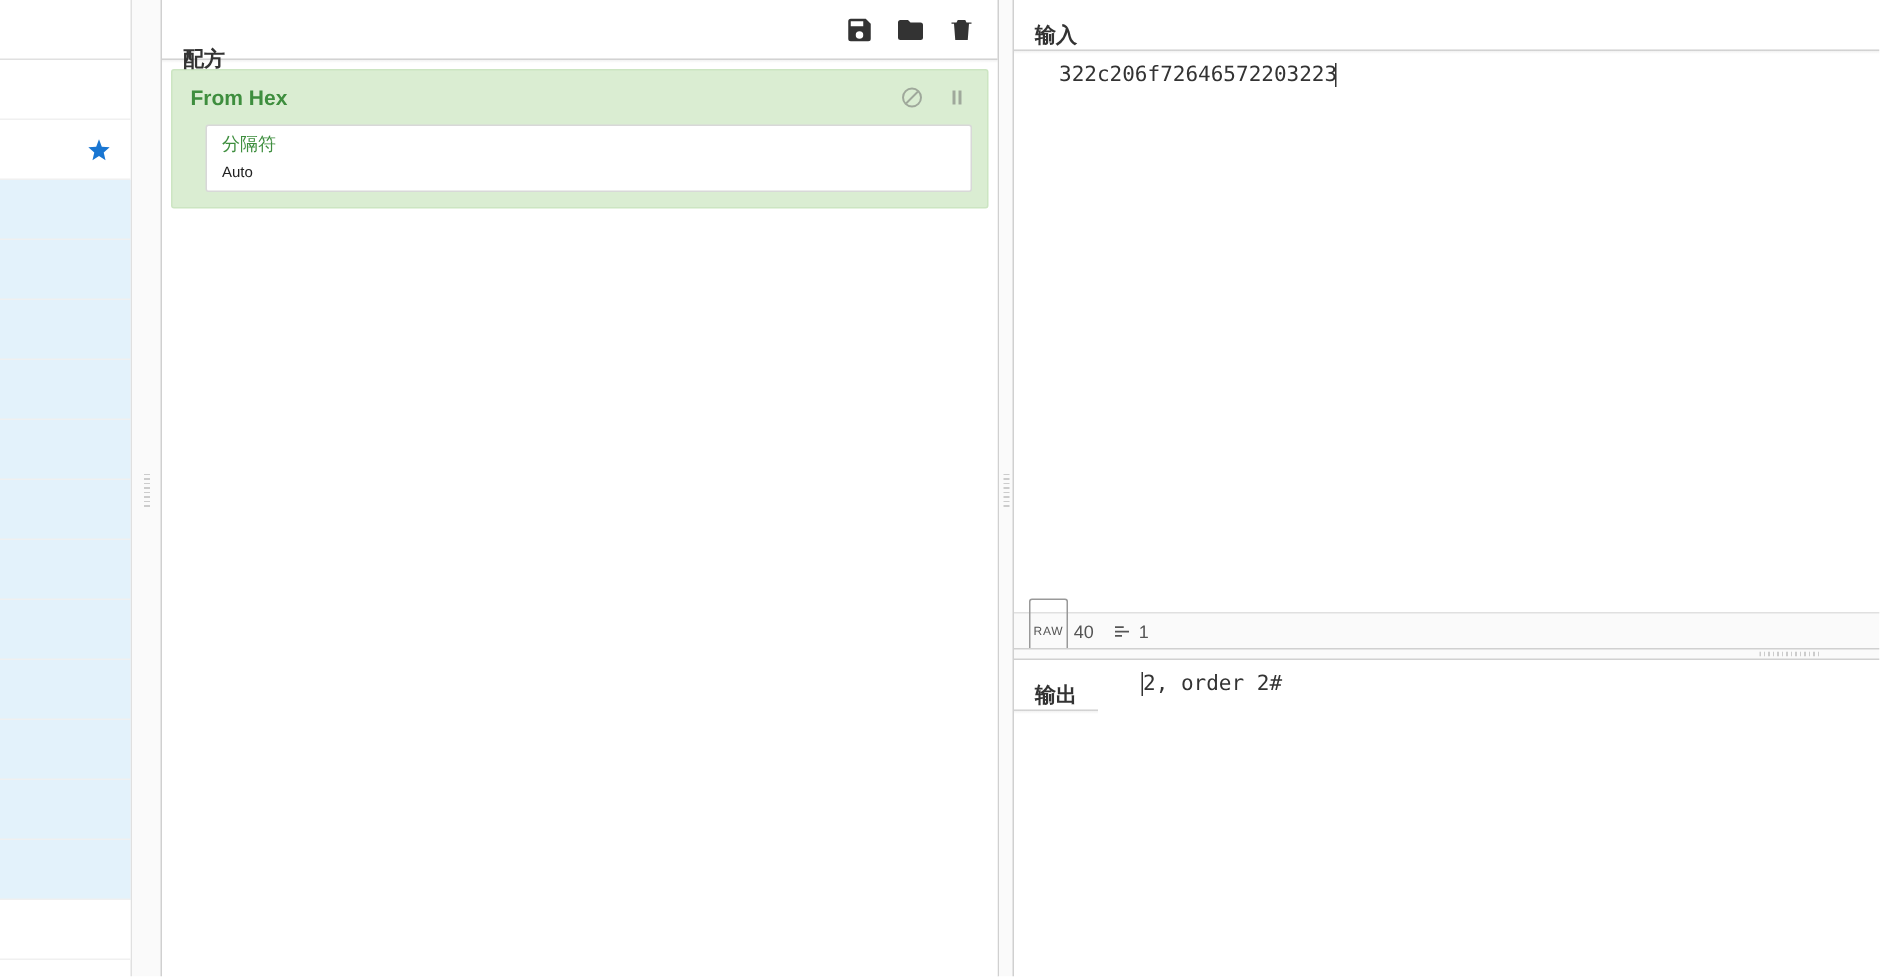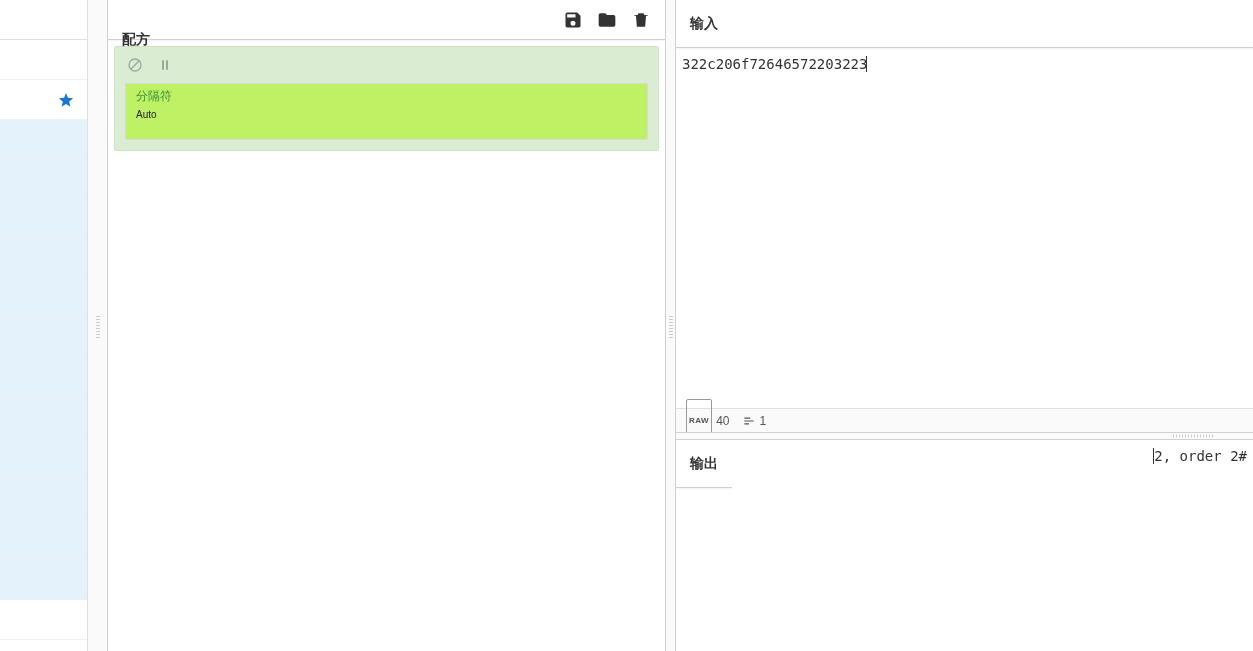--- a/index.html
+++ b/index.html
@@ -24,42 +24,42 @@
     .header-icons { display: flex; gap: 14px; }
     .header-icons svg { width: 20px; height: 20px; fill: #333; cursor: pointer; }
     .header-shadow { position: absolute; left:0; right:0; bottom:-3px; height:3px; background: linear-gradient(rgba(0,0,0,0.08),transparent); }
 
     .recipe-body { flex:1; background:#fff; }
     .op { margin: 6px; background: #daedd2; border: 1px solid #cce5c2; border-radius: 2px; }
     .op-header { height: 36px; display: flex; align-items: center; padding: 0 12px; }
     .op-title { color: #3e8e3e; font-weight: bold; flex: 1; font-size: 14px; }
     .op-icons { display: flex; gap: 14px; opacity: 0.5; }
     .op-icons svg { width: 16px; height: 16px; stroke: #666; fill: none; }
-    .op-body { margin: 0 10px 10px 10px; background: #bef264; border: 1px solid #d8d8d8; border-radius: 2px; padding: 4px 10px 18px 10px; }
+    .op-body { margin: 0 10px 10px 22px; background: #ffffff; border: 1px solid #d8d8d8; border-radius: 2px; padding: 4px 10px 6px 10px; }
     .op-label { color: #3e8e3e; font-size: 12px; }
     .op-value { font-size: 10px; color: #222; width: 100%; border: none; outline: none; background: transparent; }
 
     .gutter-v2 { width: 10px; background: #fafafa; border-right: 1px solid #d0d0d0; cursor: col-resize; position: relative; }
     .gutter-v2::after { content:""; position:absolute; left:50%; top:50%; transform:translate(-50%,-50%); width:4px; height:24px; background: repeating-linear-gradient(0deg,#ccc 0 1px,transparent 1px 3px); }
 
     .right { flex: 1; display: flex; flex-direction: column; }
-    .input-header, .output-header { height: 48px; display: flex; align-items: center; padding: 0 14px; border-bottom: 1px solid #e0e0e0; position: relative; background:#fff; }
+    .input-header, .output-header { height: 34px; display: flex; align-items: flex-end; padding: 0 14px; border-bottom: 1px solid #e0e0e0; position: relative; background:#fff; }
     .input-header .title, .output-header .title { font-weight: bold; }
-    .input-body, .output-body { padding: 8px 6px; font-family: Consolas, monospace; font-size: 14px; white-space: pre; background:#fff; }
+    .input-body, .output-body { padding: 8px 6px; font-family: Consolas, monospace; font-size: 14px; white-space: pre; background:#fff;margin-left:24px; }
     .input-section { display:flex; flex-direction:column; height: 432px; }
     .input-body { flex:1; }
     .status-bar { height: 24px; border-top: 1px solid #e0e0e0; display: flex; align-items: center; padding: 0 10px; gap: 12px; font-size: 12px; color: #555; background:#fafafa; }
     .status-item { display:flex; align-items:center; gap:4px; }
     .status-item svg { width:14px; height:14px; }
     .gutter-h { height: 8px; background:#fafafa; border-top:1px solid #d0d0d0; border-bottom:1px solid #d0d0d0; position:relative; cursor:row-resize; }
     .gutter-h::after { left:auto; right:40px; top:50%; transform:translateY(-50%); width:40px; height:3px; }
     .output-section { flex:1; display:flex; flex-direction:row; }
-    .output-body { flex:1;text-align:right; }
+    .output-body { flex:1; }
     .cursor { display:inline-block; width:1px; height:16px; background:#333; vertical-align:text-bottom; margin-left:-1px; }
-    .raw-badge { font-size:8px; border:1px solid #999; padding:16px 2px; border-radius:2px; letter-spacing:0.5px;font-weight:bold; }
+    .raw-badge { font-size:8px; border:1px solid #999; padding:16px 2px; border-radius:2px; letter-spacing:0.5px; }
   </style>
 </head>
 <body>
 
 <div class="container">
   <div class="sidebar">
     <div class="sidebar-top"></div>
     <div class="sidebar-list">
       <div class="sidebar-item plain"></div>
       <div class="sidebar-item plain">
@@ -97,20 +97,21 @@
           </svg>
         <svg viewBox="0 0 24 24">
             <path d="M6 7h12l-1 13H7L6 7zm3-3h6l1 2H8l1-2zM4 6h16v1H4z"></path>
           </svg>
       </div>
       <div class="header-shadow"></div>
     </div>
     <div class="recipe-body">
       <div class="op">
         <div class="op-header">
+          <div class="op-title">From Hex</div>
           <div class="op-icons">
             <svg viewBox="0 0 24 24">
                 <circle cx="12" cy="12" r="9" stroke-width="2"></circle>
                 <line x1="6" y1="18" x2="18" y2="6" stroke-width="2"></line>
               </svg>
             <svg viewBox="0 0 24 24">
                 <line x1="9" y1="5" x2="9" y2="19" stroke-width="3"></line>
                 <line x1="15" y1="5" x2="15" y2="19" stroke-width="3"></line>
               </svg>
           </div>

